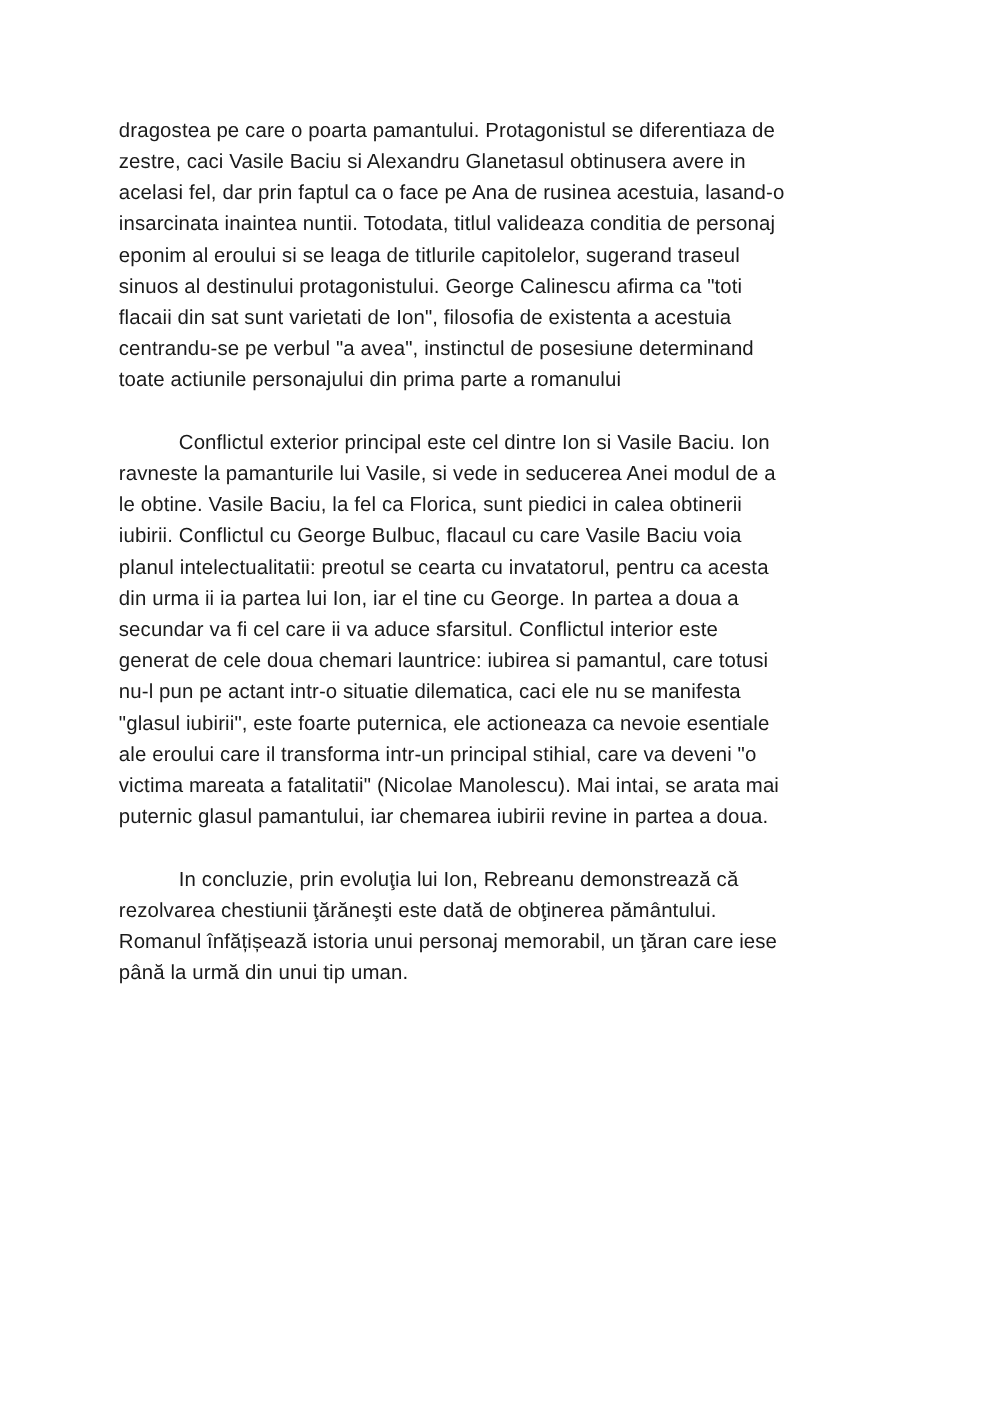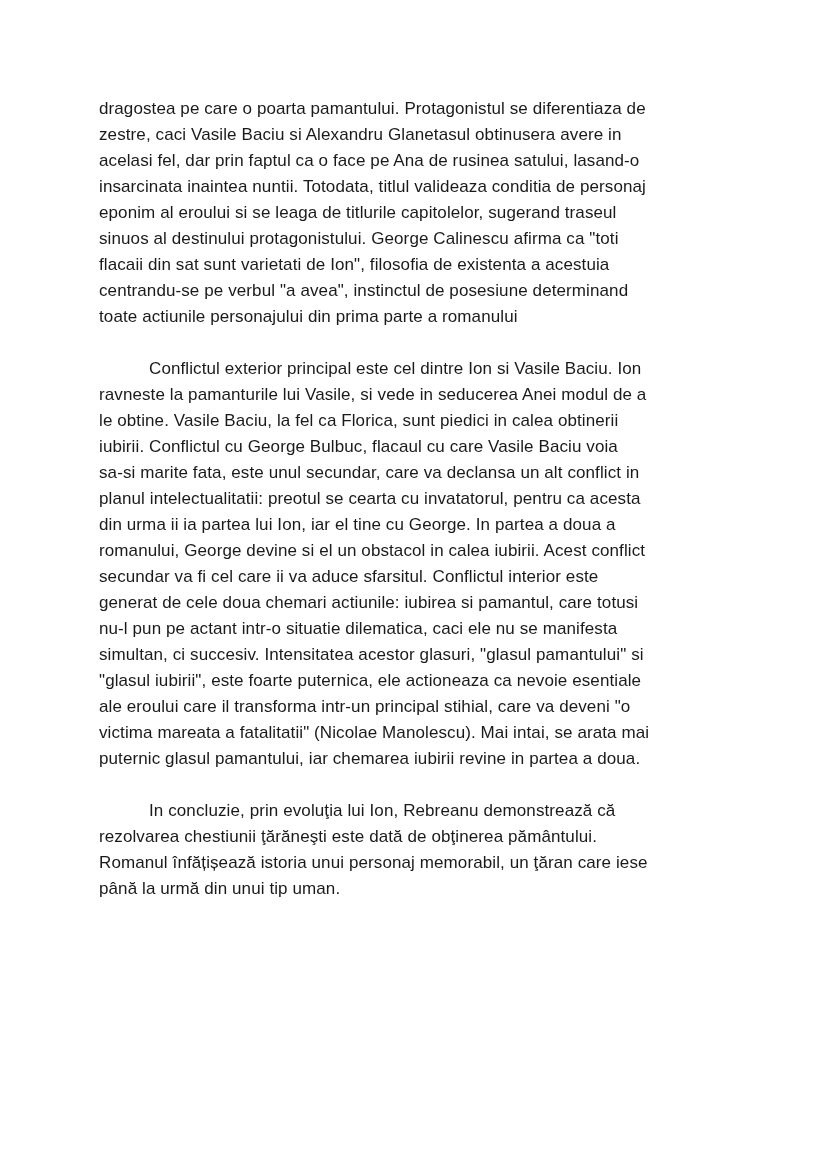--- a/index.html
+++ b/index.html
@@ -40,42 +40,39 @@
 </style>
 </head>
 <body>
 
 <div class="page">
   <div class="text-block">
 
     <div class="paragraph">
       <div class="line">dragostea pe care o poarta pamantului. Protagonistul se diferentiaza de</div>
       <div class="line">zestre, caci Vasile Baciu si Alexandru Glanetasul obtinusera avere in</div>
-      <div class="line">acelasi fel, dar prin faptul ca o face pe Ana de rusinea satului, lasand-o</div>
+      <div class="line">acelasi fel, dar prin faptul ca o face pe Ana de rusinea acestuia, lasand-o</div>
       <div class="line">insarcinata inaintea nuntii. Totodata, titlul valideaza conditia de personaj</div>
       <div class="line">eponim al eroului si se leaga de titlurile capitolelor, sugerand traseul</div>
       <div class="line">sinuos al destinului protagonistului. George Calinescu afirma ca "toti</div>
       <div class="line">flacaii din sat sunt varietati de Ion", filosofia de existenta a acestuia</div>
       <div class="line">centrandu-se pe verbul "a avea", instinctul de posesiune determinand</div>
       <div class="line">toate actiunile personajului din prima parte a romanului</div>
     </div>
 
     <div class="paragraph">
       <div class="line indent">Conflictul exterior principal este cel dintre Ion si Vasile Baciu. Ion</div>
       <div class="line">ravneste la pamanturile lui Vasile, si vede in seducerea Anei modul de a</div>
       <div class="line">le obtine. Vasile Baciu, la fel ca Florica, sunt piedici in calea obtinerii</div>
       <div class="line">iubirii. Conflictul cu George Bulbuc, flacaul cu care Vasile Baciu voia</div>
-      <div class="line">sa-si marite fata, este unul secundar, care va declansa un alt conflict in</div>
       <div class="line">planul intelectualitatii: preotul se cearta cu invatatorul, pentru ca acesta</div>
       <div class="line">din urma ii ia partea lui Ion, iar el tine cu George. In partea a doua a</div>
-      <div class="line">romanului, George devine si el un obstacol in calea iubirii. Acest conflict</div>
       <div class="line">secundar va fi cel care ii va aduce sfarsitul. Conflictul interior este</div>
-      <div class="line">generat de cele doua chemari actiunile: iubirea si pamantul, care totusi</div>
+      <div class="line">generat de cele doua chemari launtrice: iubirea si pamantul, care totusi</div>
       <div class="line">nu-l pun pe actant intr-o situatie dilematica, caci ele nu se manifesta</div>
-      <div class="line">simultan, ci succesiv. Intensitatea acestor glasuri, "glasul pamantului" si</div>
       <div class="line">"glasul iubirii", este foarte puternica, ele actioneaza ca nevoie esentiale</div>
       <div class="line">ale eroului care il transforma intr-un principal stihial, care va deveni "o</div>
       <div class="line">victima mareata a fatalitatii" (Nicolae Manolescu). Mai intai, se arata mai</div>
       <div class="line">puternic glasul pamantului, iar chemarea iubirii revine in partea a doua.</div>
     </div>
 
     <div class="paragraph">
       <div class="line indent"><span class="bold">In concluzie</span><span>, prin evoluţia lui Ion, Rebreanu demonstrează că</span></div>
       <div class="line">rezolvarea chestiunii ţărăneşti este dată de obţinerea pământului.</div>
       <div class="line">Romanul înfățișează istoria unui personaj memorabil, un ţăran care iese</div>

